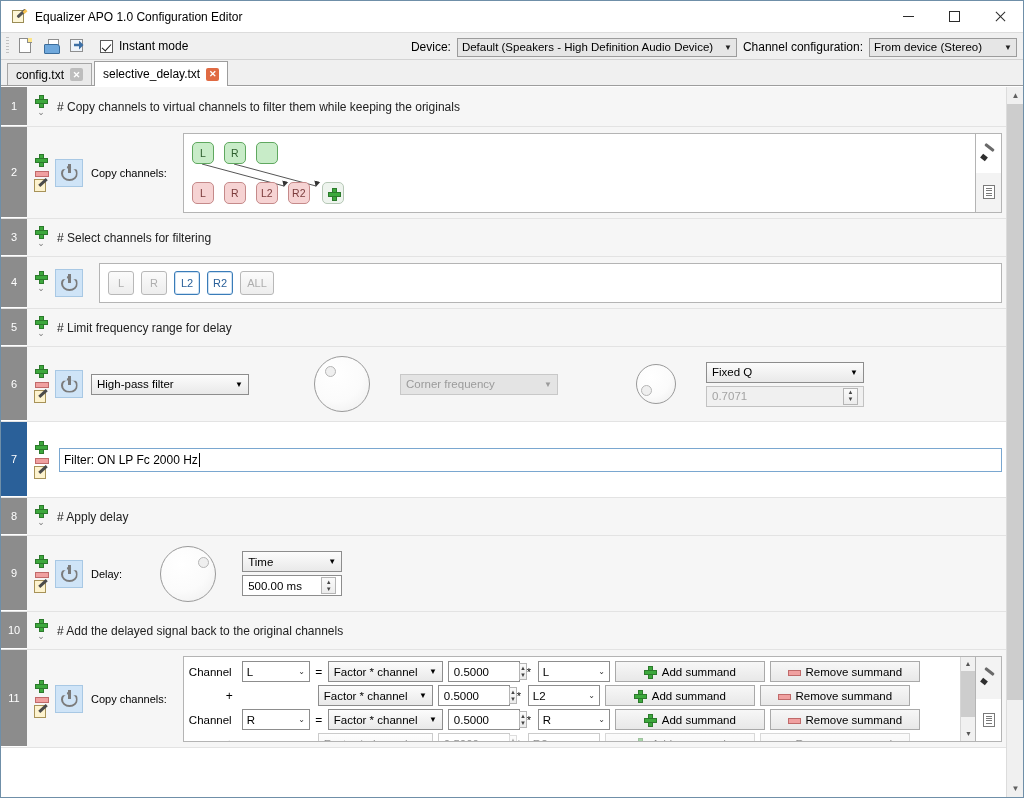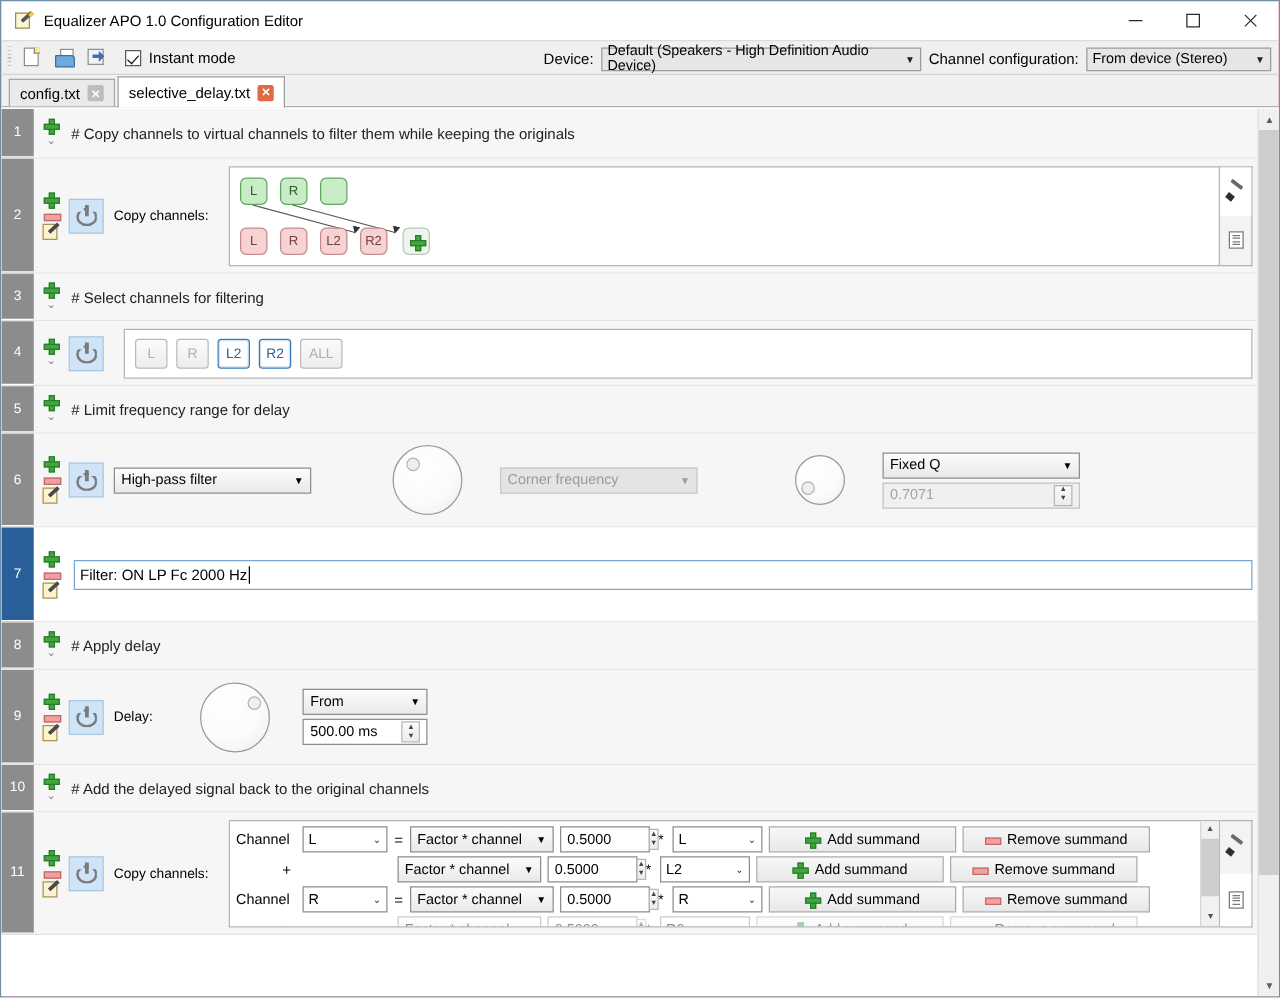--- a/index.html
+++ b/index.html
@@ -3,21 +3,21 @@
 <meta charset="utf-8">
 <style>
   * { box-sizing: border-box; }
   html, body { margin:0; padding:0; }
   body {
     width:1024px; height:798px; overflow:hidden;
     font-family:"Liberation Sans", sans-serif;
     font-size:12px; color:#000; background:#fff;
     -webkit-font-smoothing:antialiased;
   }
-  .window { width:1024px; height:798px; position:relative; background:#ef4444;
+  .window { width:1024px; height:798px; position:relative; background:#7f1d1d;
             border:1px solid #6f8fa8; display:flex; flex-direction:column; }
 
   
   .titlebar { height:31px; background:#ffffff; display:flex; align-items:center;
               flex:0 0 auto; position:relative; }
   .title-ico { width:16px; height:16px; margin-left:10px; margin-right:8px; position:relative; }
   .title-ico .pad { position:absolute; left:1px; top:1px; width:12px; height:13px;
                     background:#fdf6d8; border:1px solid #9a8c55; }
   .title-ico .pen { position:absolute; left:5px; top:3px; width:11px; height:3px;
                     background:#555; transform:rotate(-42deg); border-radius:1px; }
@@ -285,21 +285,21 @@
           <div class="pg"></div>
           <div class="ar"></div>
         </div>
     </div>
     <div class="chk-wrap">
       <div class="chk on"></div>
       <span class="lbl">Instant mode</span>
     </div>
     <div class="tb-right">
       <span class="lbl">Device:</span>
-      <div class="combo" style="width:256px">
+      <div class="combo" style="width:280px">
         <span>Default (Speakers - High Definition Audio Device)</span>
         <span class="arrow">▼</span>
       </div>
       <span class="lbl">Channel configuration:</span>
       <div class="combo" style="width:148px">
         <span>From device (Stereo)</span>
         <span class="arrow">▼</span>
       </div>
     </div>
   </div>
@@ -537,21 +537,21 @@
                 <div class="ring"></div>
                 <div class="bar"></div>
               </div>
           </div>
           <span class="label">Delay:</span>
           <div class="knob" style="margin-left:30px">
             <div class="dot" style="left:37px;top:10px"></div>
           </div>
           <div class="stack" style="margin-left:26px;width:100px">
             <div class="cb">
-              <span>From</span>
+              <span>Time</span>
               <span class="arrow">▼</span>
             </div>
             <div class="fld">
               <span>500.00 ms</span>
               <span class="spin">▲<br>▼</span>
             </div>
           </div>
         </div>
       </div>
 

